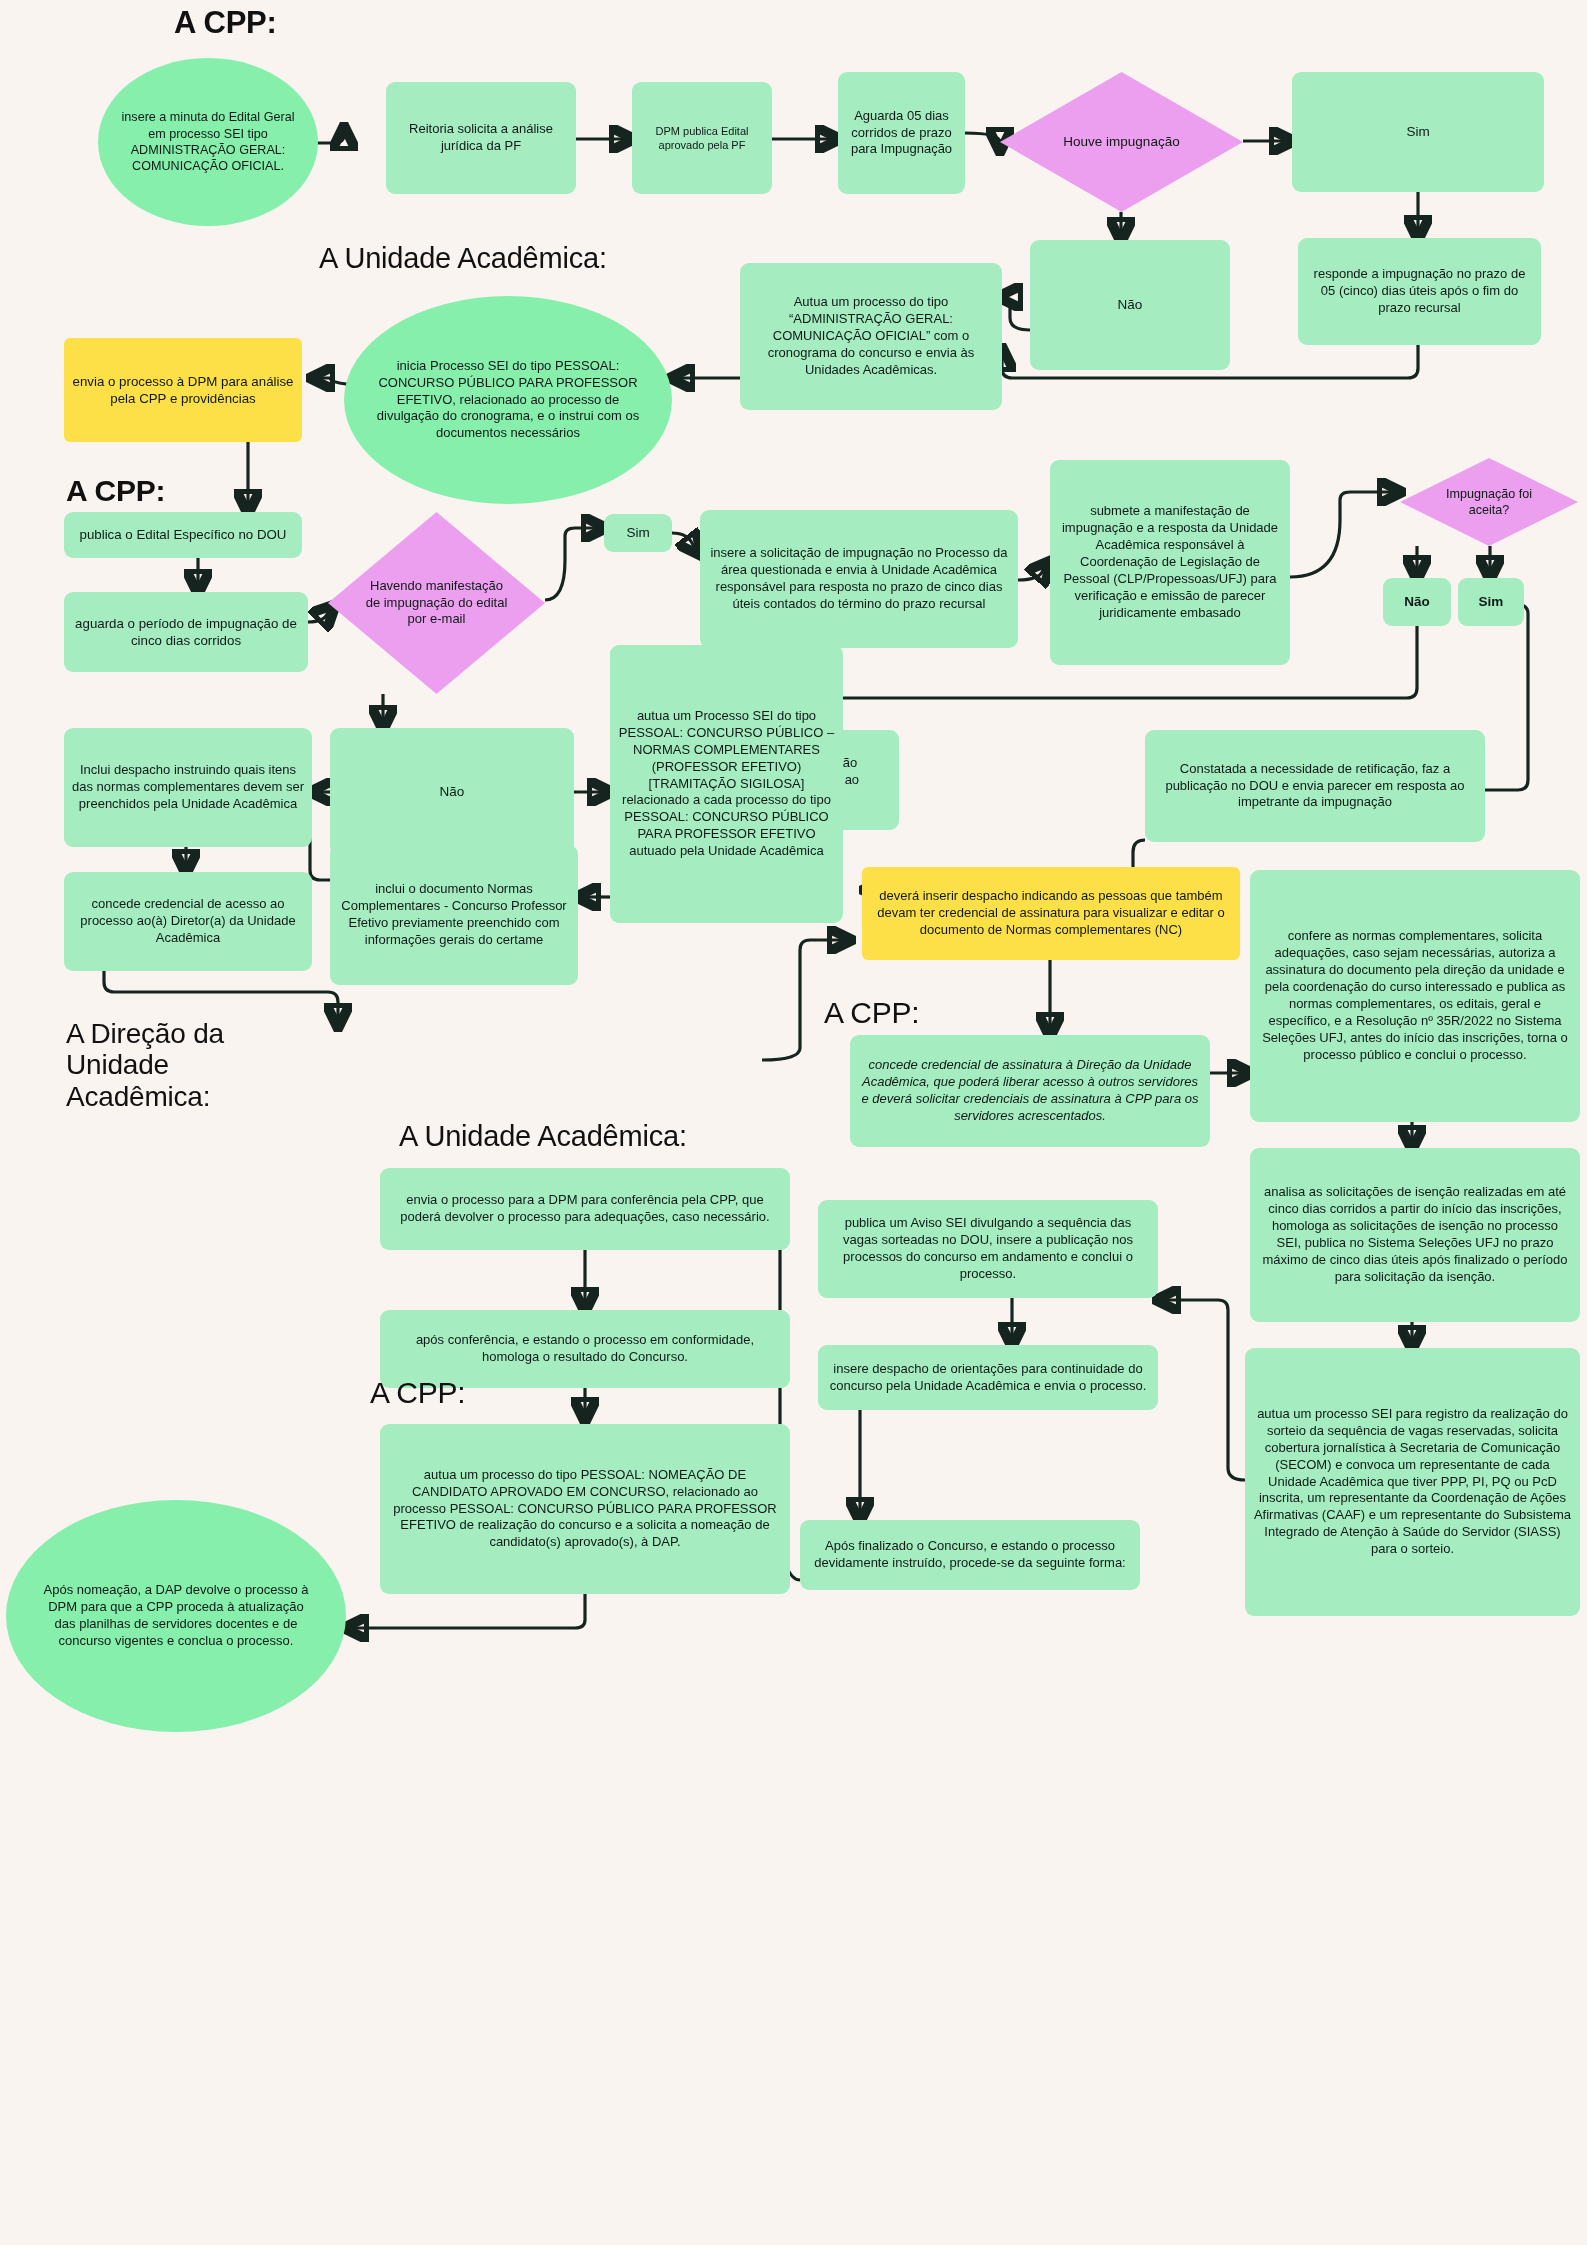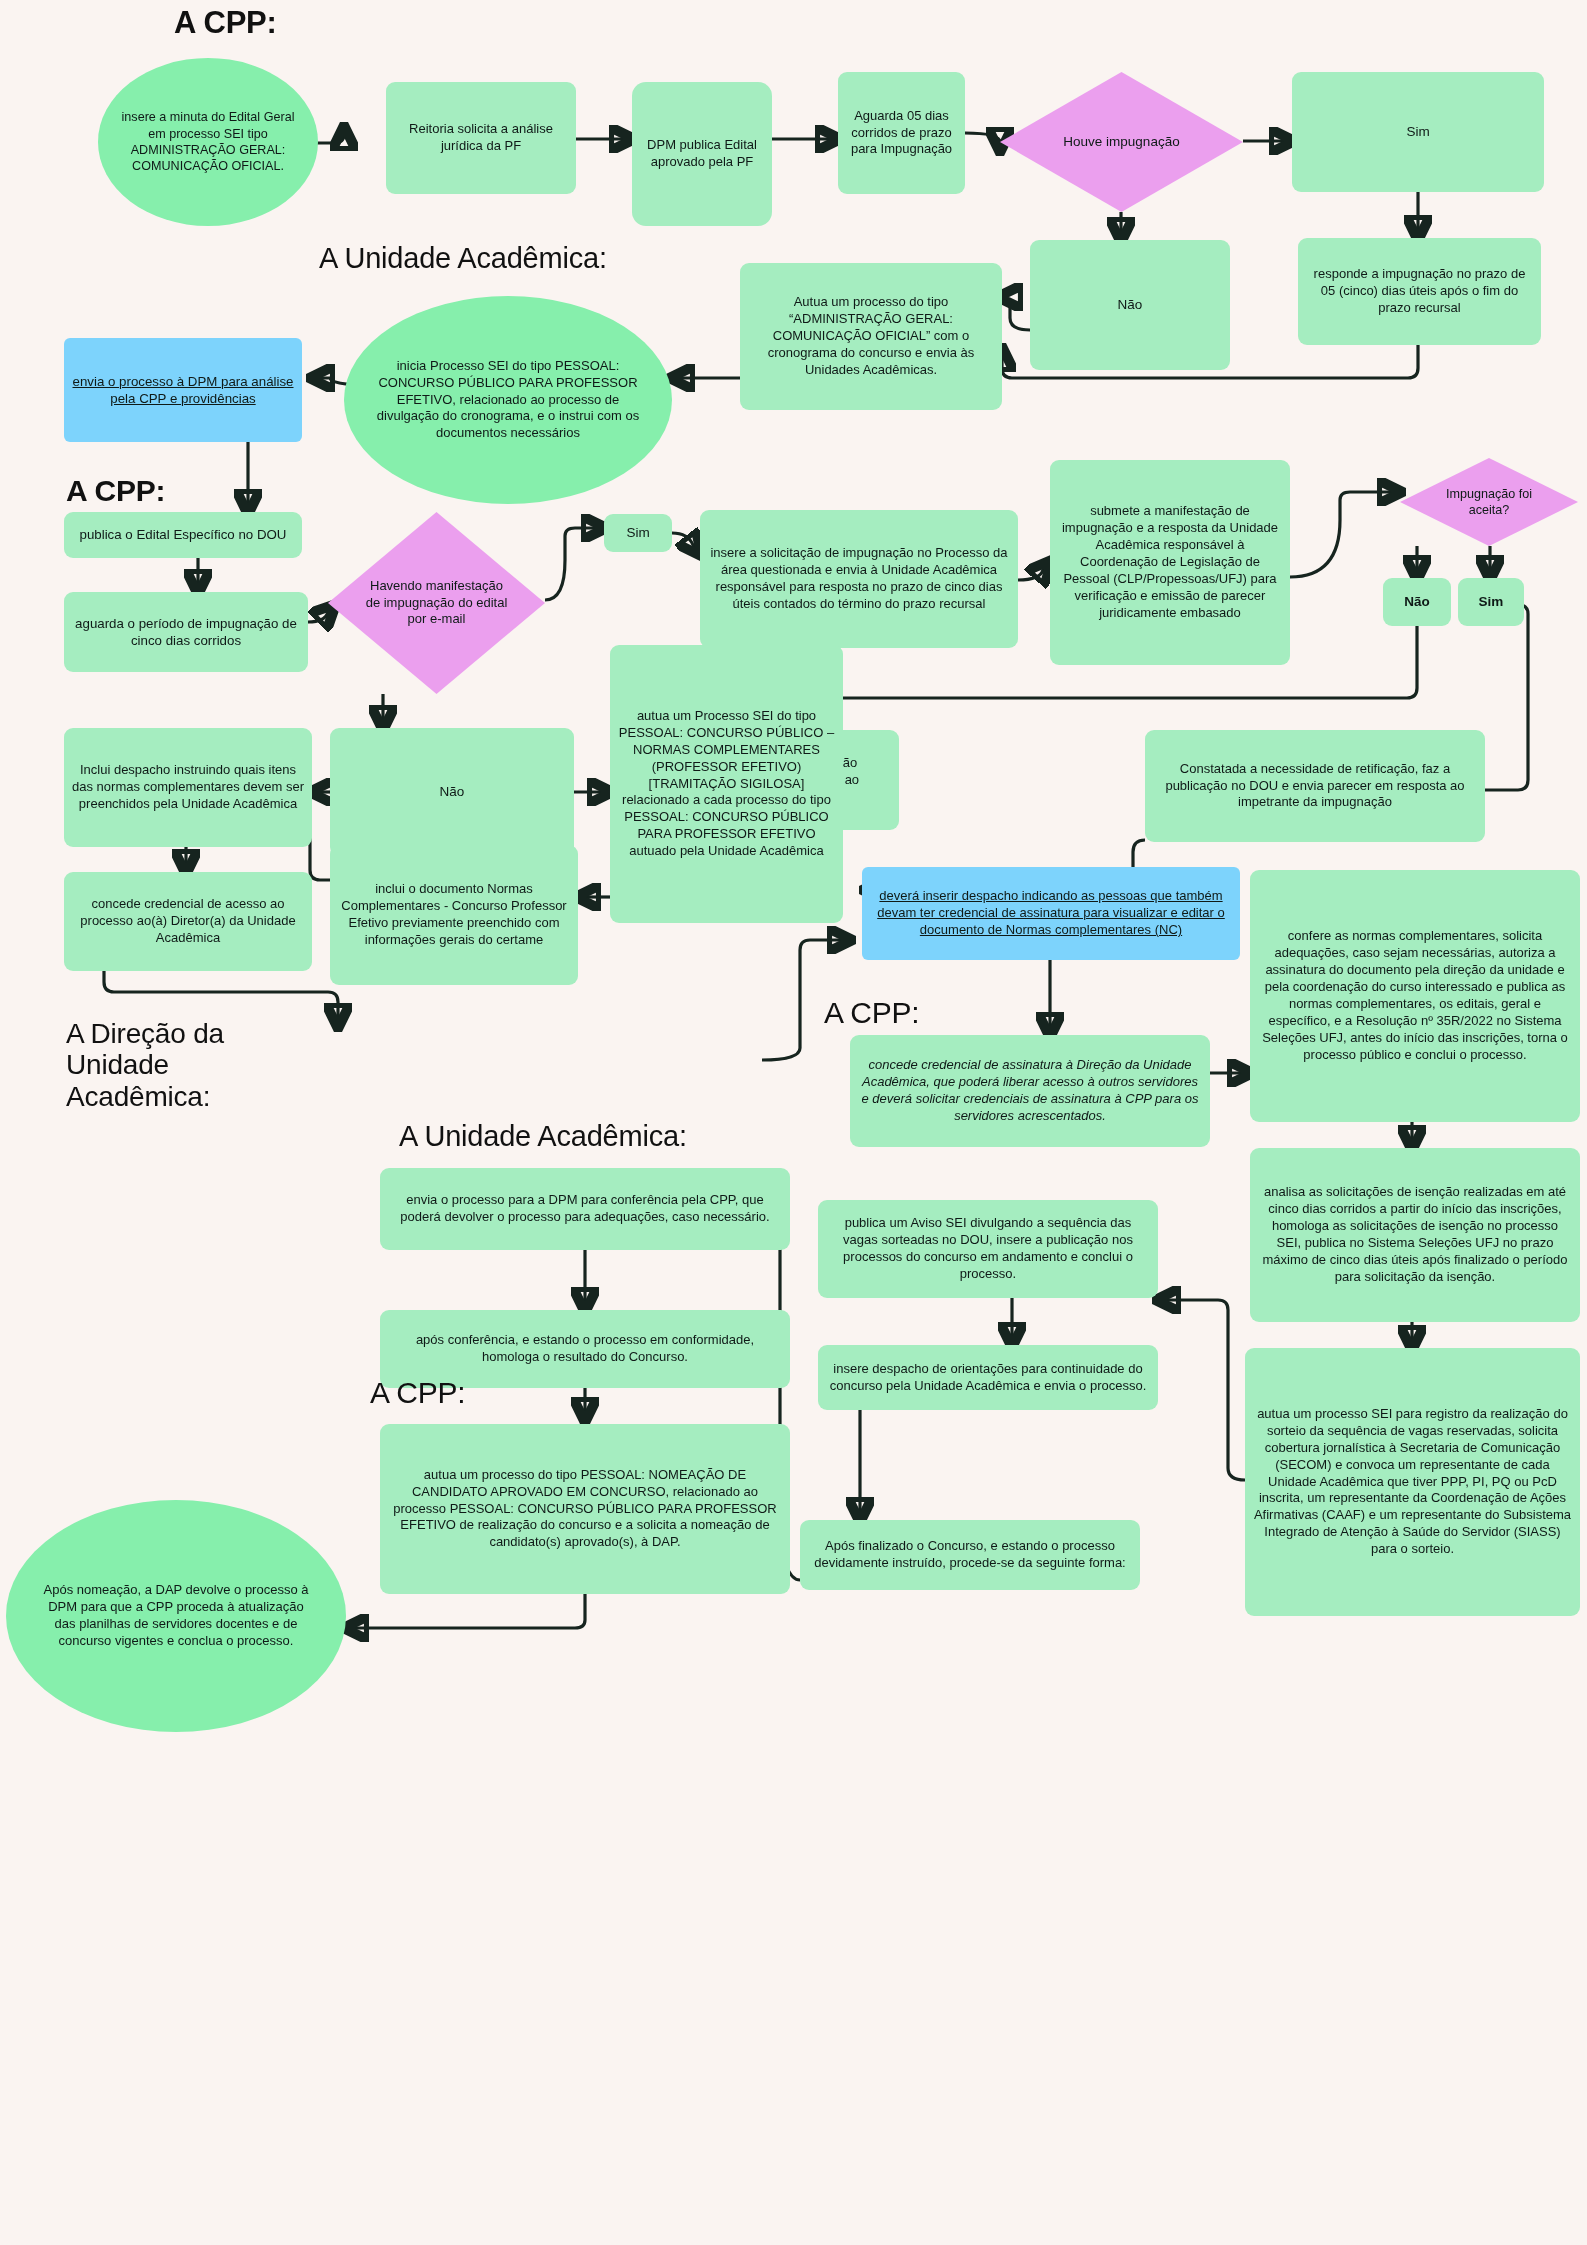--- a/index.html
+++ b/index.html
@@ -17,21 +17,21 @@
     display:flex;
     align-items:center;
     justify-content:center;
     text-align:center;
     color:#0f1a17;
     line-height:1.30;
     padding:18px 8px;
     z-index:3;
   }
   .rect{background:#a5edc0;border-radius:9px;}
-  .yellow{background:#7dd3fc;border-radius:6px;text-decoration:underline;}
+  .yellow{background:#fde047;border-radius:6px;}
   .ellipse{background:#86efac;border-radius:50%;}
   .diamond{
     background:#eb9fee;
     clip-path:polygon(50% 0%,100% 50%,50% 100%,0% 50%);
     border-radius:0;
   }
   .heading{
     position:absolute;
     font-weight:700;
     color:#111111;
@@ -145,21 +145,21 @@
   <div class="heading" style="left:66px;top:474px;font-size:30px;">A CPP:</div>
   <div class="heading" style="left:66px;top:1018px;font-size:28px;font-weight:400;width:215px;">A Direção da Unidade Acadêmica:</div>
   <div class="heading" style="left:824px;top:996px;font-size:30px;font-weight:400;">A CPP:</div>
   <div class="heading" style="left:399px;top:1120px;font-size:29px;font-weight:400;">A Unidade Acadêmica:</div>
   <div class="heading" style="left:370px;top:1376px;font-size:30px;font-weight:400;">A CPP:</div>
 
   <div class="node ellipse" style="left:98px;top:58px;width:220px;height:168px;font-size:12.6px;padding:18px 22px;">insere a minuta do Edital Geral em processo SEI tipo ADMINISTRAÇÃO GERAL: COMUNICAÇÃO OFICIAL.</div>
 
   <div class="node rect" style="left:386px;top:82px;width:190px;height:112px;font-size:13px;">Reitoria solicita a análise jurídica da PF</div>
 
-  <div class="node rect" style="left:632px;top:82px;width:140px;height:144px;font-size:13px;border-radius:14px;">DPM publica Edital aprovado pela PF</div>
+  <div class="node rect" style="left:632px;top:82px;width:140px;height:112px;font-size:11px;">DPM publica Edital aprovado pela PF</div>
 
   <div class="node rect" style="left:838px;top:72px;width:127px;height:122px;font-size:13px;">Aguarda 05 dias corridos de prazo para Impugnação</div>
 
   <div class="node diamond" style="left:1000px;top:72px;width:243px;height:140px;font-size:13.5px;padding:0 42px;">Houve impugnação</div>
 
   <div class="node rect" style="left:1292px;top:72px;width:252px;height:120px;font-size:13.5px;">Sim</div>
 
   <div class="node rect" style="left:1030px;top:240px;width:200px;height:130px;font-size:13.5px;">Não</div>
 
   <div class="node rect" style="left:1298px;top:238px;width:243px;height:107px;font-size:13px;">responde a impugnação no prazo de 05 (cinco) dias úteis após o fim do prazo recursal</div>

